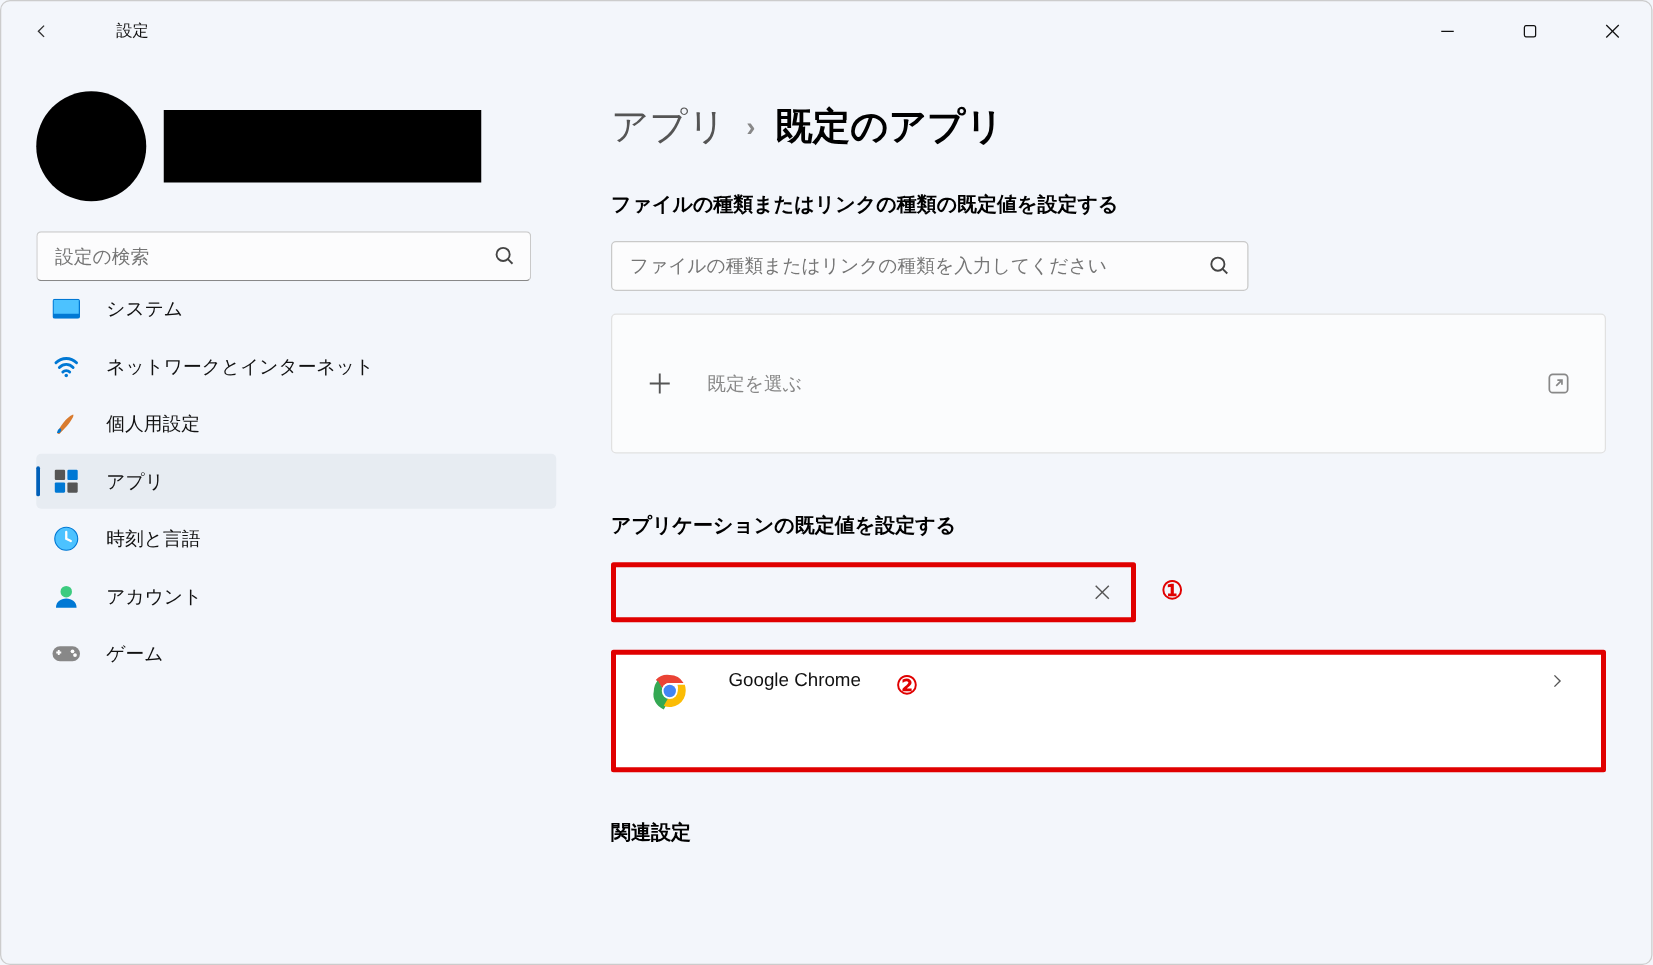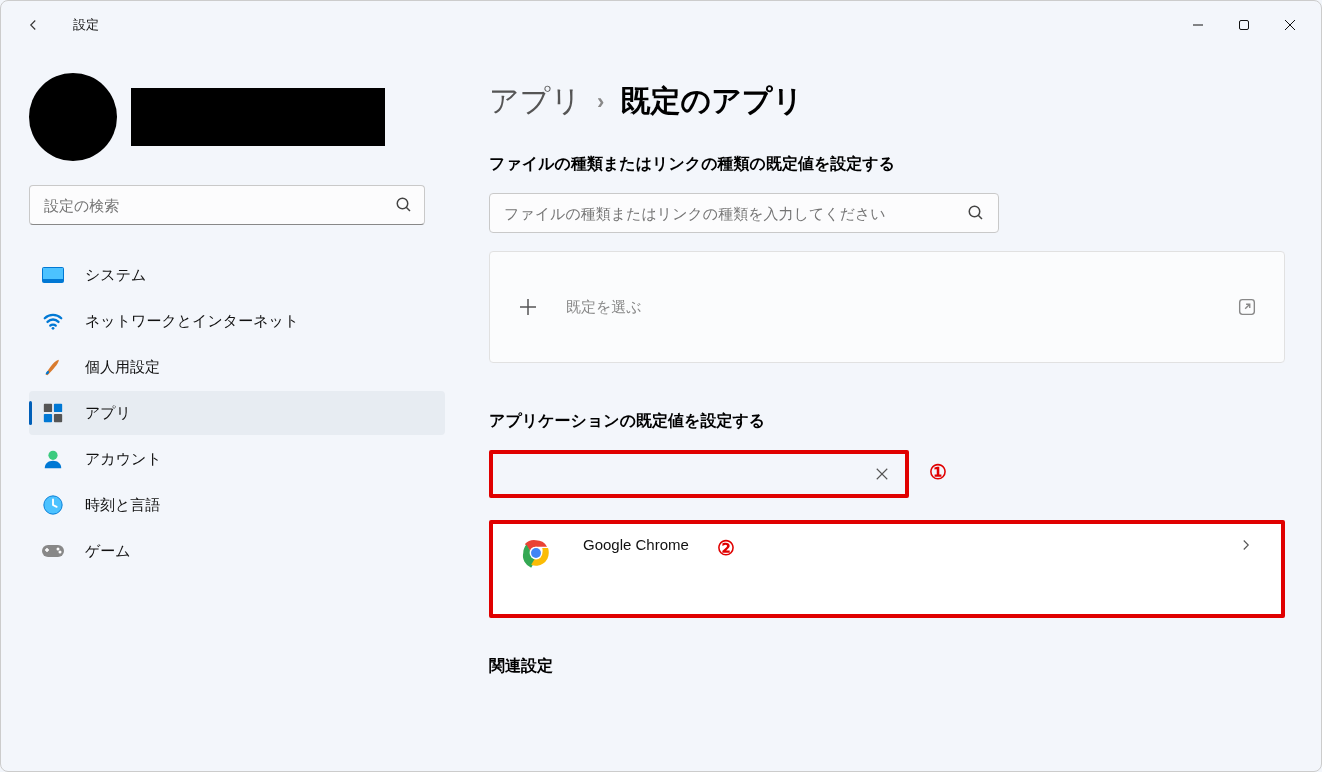--- a/index.html
+++ b/index.html
@@ -1,27 +1,27 @@
 <!DOCTYPE html>
 <html><head>
 <meta charset="utf-8">
 <style>
 * { margin: 0; padding: 0; box-sizing: border-box; font-family: "Yu Gothic UI", "Segoe UI", sans-serif; }
 body { background: #f3f6fb; width: 1322px; height: 772px; overflow: hidden; display: flex; flex-direction: column; border: 1px solid #ccc; border-radius: 8px; }
-.titlebar { height: 48px; display: flex; align-items: center; padding: 16px 8px; }
+.titlebar { height: 48px; display: flex; align-items: center; padding: 16px 8px; gap: 20px; }
 .titlebar .back { width: 32px; height: 32px; display: flex; align-items: center; justify-content: center; margin-left: 8px; cursor: pointer; }
 .titlebar .title { margin-left: 24px; font-size: 13px; color: #111; }
 .titlebar .spacer { flex: 1; }
 .titlebar .winbtn { width: 46px; height: 48px; display: flex; align-items: center; justify-content: center; cursor: pointer; }
 .content { flex: 1; display: flex; overflow: hidden; }
 .sidebar { width: 460px; display: flex; flex-direction: column; padding: 24px 16px 0 28px; }
 .profile { display: flex; align-items: center; margin-bottom: 24px; }
 .avatar { width: 88px; height: 88px; border-radius: 50%; background: #000; }
 .userbox { width: 254px; height: 58px; background: #000; margin-left: 14px; }
-.search { position: relative; margin-bottom: 28px; margin-right: 20px; }
+.search { position: relative; margin-right: 20px; }
 .search input { width: 100%; height: 40px; border: 1px solid #c9c9c9; border-radius: 4px; background: #fcfcfd; padding: 0 42px 0 14px; font-size: 15px; color: #555; border-bottom: 1.5px solid #888; }
 .search .sicon { position: absolute; right: 12px; top: 50%; transform: translateY(-50%); width: 18px; height: 18px; color: #444; }
 .nav { display: flex; flex-direction: column; gap: 2px; }
 .nav-item { height: 44px; display: flex; align-items: center; padding: 0 12px; border-radius: 4px; cursor: pointer; position: relative; }
 .nav-item.active { background: #e7ecf2; }
 .nav-item.active::before { content: ""; position: absolute; left: 0; top: 10px; bottom: 10px; width: 3px; background: #005fb8; border-radius: 2px; }
 .nav-item .ico { width: 24px; height: 24px; display: flex; align-items: center; justify-content: center; margin-right: 20px; }
 .nav-item .label { font-size: 15px; color: #111; }
 .main { flex: 1; padding: 32px 40px 0 28px; overflow-y: auto; }
 .breadcrumb { display: flex; align-items: center; font-size: 30px; font-weight: 600; margin-bottom: 32px; }
@@ -122,35 +122,35 @@
               <rect x="13" y="2" width="9" height="9" rx="1" fill="#0078d4"></rect>
               <rect x="2" y="13" width="9" height="9" rx="1" fill="#0078d4"></rect>
               <rect x="13" y="13" width="9" height="9" rx="1" fill="#555"></rect>
             </svg>
         </span>
         <span class="label">アプリ</span>
       </div>
       <div class="nav-item">
         <span class="ico">
           <svg width="22" height="22" viewBox="0 0 24 24">
-              <circle cx="12" cy="8" r="5" fill="#3ccb7f"></circle>
-              <path d="M3 22c0-5 4-8 9-8s9 3 9 8z" fill="#0078d4"></path>
-            </svg>
-        </span>
-        <span class="label">アカウント</span>
-      </div>
-      <div class="nav-item">
-        <span class="ico">
-          <svg width="22" height="22" viewBox="0 0 24 24">
               <circle cx="12" cy="12" r="10" fill="#4cc2ff"></circle>
               <circle cx="12" cy="12" r="10" fill="none" stroke="#0078d4" stroke-width="1"></circle>
               <path d="M12 6v6l4 2" fill="none" stroke="#fff" stroke-width="2" stroke-linecap="round"></path>
             </svg>
         </span>
         <span class="label">時刻と言語</span>
+      </div>
+      <div class="nav-item">
+        <span class="ico">
+          <svg width="22" height="22" viewBox="0 0 24 24">
+              <circle cx="12" cy="8" r="5" fill="#3ccb7f"></circle>
+              <path d="M3 22c0-5 4-8 9-8s9 3 9 8z" fill="#0078d4"></path>
+            </svg>
+        </span>
+        <span class="label">アカウント</span>
       </div>
       <div class="nav-item">
         <span class="ico">
           <svg width="24" height="16" viewBox="0 0 24 16">
               <rect x="1" y="2" width="22" height="12" rx="6" fill="#888"></rect>
               <circle cx="17" cy="6" r="1.5" fill="#fff"></circle>
               <circle cx="19" cy="9" r="1.5" fill="#fff"></circle>
               <path d="M6 5v4M4 7h4" stroke="#fff" stroke-width="1.5"></path>
             </svg>
         </span>

